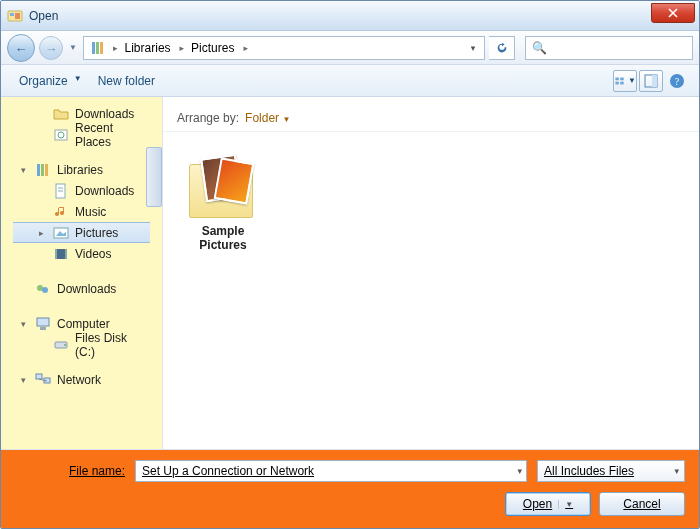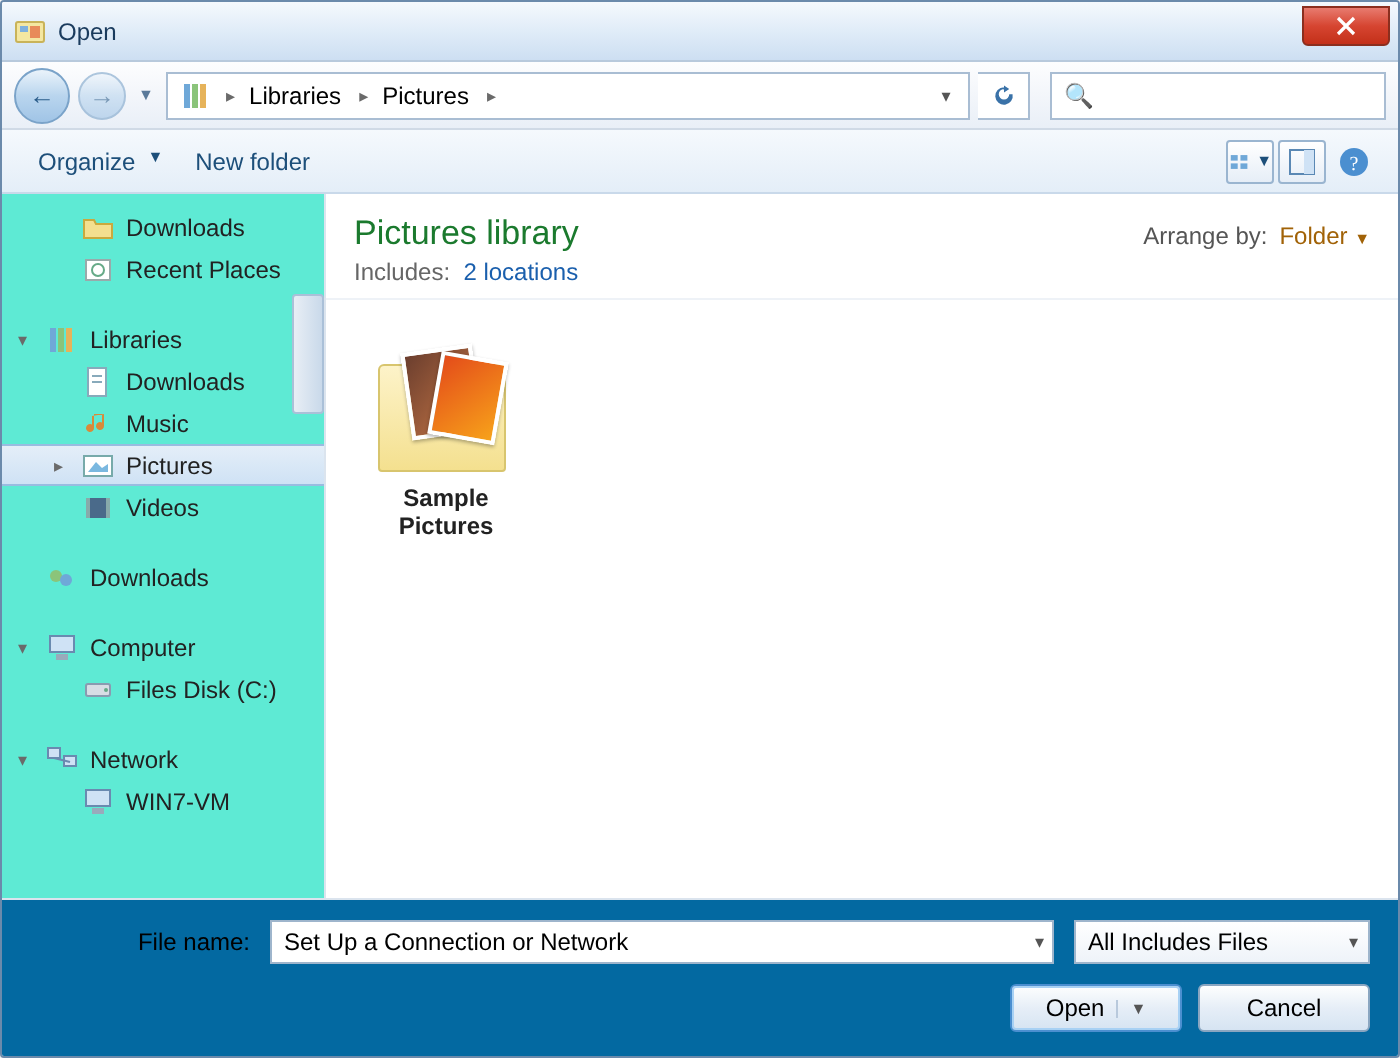--- a/index.html
+++ b/index.html
@@ -26,21 +26,21 @@
 .searchbox input { border: none; outline: none; width: 100%; font-size: 12px; color: #333; font-style: italic; }
 .searchbox input::placeholder { color: #8a8a8a; font-style: italic; }
 .search-icon { color: #5a7aa0; font-size: 12px; margin-right: 4px; }
 .toolbar { height: 32px; background: linear-gradient(to bottom, #f5f9fd, #e4eef8); display: flex; align-items: center; padding: 0 10px; border-bottom: 1px solid #c9d9ea; }
 .toolbar .tb-btn { padding: 4px 8px; display: flex; align-items: flex-start; gap: 4px; cursor: pointer; color: #1d4f7a; font-size: 12px; border-radius: 2px; }
 .toolbar .tb-drop { font-size: 8px; color: #1d4f7a; margin-left: 2px; }
 .toolbar .spacer { flex: 1; }
 .toolbar .tb-icon { width: 24px; height: 22px; display: flex; align-items: center; justify-content: center; border: 1px solid transparent; cursor: pointer; margin-left: 2px; }
 .toolbar .tb-icon.framed { border: 1px solid #9ab5d0; background: linear-gradient(#fff,#e6eef7); border-radius: 2px; }
 .body { flex: 1; display: flex; min-height: 0; }
-.sidebar { width: 162px; background: #5eead4; border-right: 1px solid #dbe4ee; padding: 6px 0; overflow: hidden; position: relative; }
+.sidebar { width: 162px; background: #fef9c3; border-right: 1px solid #dbe4ee; padding: 6px 12px; overflow: hidden; position: relative; }
 .tree { font-size: 12px; color: #222; }
 .tree-group { margin-bottom: 14px; }
 .tree-item { display: flex; align-items: center; height: 21px; padding-left: 22px; cursor: pointer; gap: 6px; position: relative; }
 .tree-item.child { padding-left: 40px; }
 .tree-item.selected { background: linear-gradient(to bottom, #e4eef8, #cfe2f5); border: 1px solid #99bce0; border-left: none; border-right: none; }
 .tree-item .exp { position: absolute; left: 8px; font-size: 9px; color: #6a6a6a; }
 .tree-item.child .exp { left: 26px; }
 .tree-icon { width: 16px; height: 16px; display: inline-flex; align-items: center; justify-content: center; }
 .scroll-thumb { position: absolute; right: 0; top: 50px; width: 16px; height: 60px; background: linear-gradient(to right, #e8eef5, #c9d9ea); border: 1px solid #aac0d8; border-radius: 2px; }
 .main { flex: 1; display: flex; flex-direction: column; background: #fff; }
@@ -50,21 +50,21 @@
 .lib-sub a { color: #1a5fad; text-decoration: none; }
 .arrange { font-size: 12px; color: #555; display: flex; align-items: center; gap: 6px; margin-top: 4px;}
 .arrange .val { color: #a16207; cursor: pointer; }
 .content { flex: 1; padding: 18px 14px; display: flex; align-items: flex-start; }
 .folder-item { width: 92px; text-align: center; cursor: pointer; font-weight: bold; }
 .folder-thumb { width: 80px; height: 68px; margin: 0 auto 6px; position: relative; }
 .folder-back { position: absolute; left: 6px; bottom: 0; width: 64px; height: 54px; background: linear-gradient(to bottom, #fdf3c9, #f4e08f); border-radius: 3px 3px 2px 2px; border: 1px solid #d8c56e; }
 .folder-ph1 { position: absolute; left: 20px; top: 6px; width: 36px; height: 44px; background: linear-gradient(135deg,#6b3e2e,#c97846); border: 2px solid #fff; transform: rotate(-8deg); box-shadow: 0 1px 2px rgba(0,0,0,0.3);}
 .folder-ph2 { position: absolute; left: 34px; top: 10px; width: 34px; height: 42px; background: linear-gradient(135deg,#e44c1a,#f7a21a); border: 2px solid #fff; transform: rotate(10deg); box-shadow: 0 1px 2px rgba(0,0,0,0.3);}
 .folder-label { font-size: 12px; color: #222; }
-.footer { border-top: 1px solid #dbe4ee; padding: 10px 14px 12px; background: #0369a1; }
+.footer { border-top: 1px solid #dbe4ee; padding: 10px 14px 12px; background: #f97316; text-decoration: underline; }
 .row { display: flex; align-items: center; gap: 10px; margin-bottom: 10px; }
 .row label { width: 110px; text-align: right; font-size: 12px; }
 .filename { flex: 1; height: 22px; border: 1px solid #9eb5cc; background: #fff; display: flex; align-items: center; padding: 0 6px; position: relative; }
 .filename input { border: none; outline: none; width: 100%; font-size: 12px; }
 .filename .dd { position: absolute; right: 4px; font-size: 9px; color: #555; cursor: pointer; }
 .filter { width: 148px; height: 22px; border: 1px solid #9eb5cc; background: linear-gradient(#fff,#eef3f9); display: flex; align-items: center; padding: 0 6px; font-size: 12px; cursor: pointer; position: relative; }
 .filter .dd { position: absolute; right: 5px; font-size: 9px; color: #555; }
 .btns { display: flex; justify-content: flex-end; gap: 8px; }
 .btn { width: 86px; height: 24px; border: 1px solid #8aa6c1; border-radius: 3px; background: linear-gradient(to bottom, #fdfefe, #e6eef7 50%, #d6e4f2); font-size: 12px; cursor: pointer; display: flex; align-items: center; justify-content: center; }
 .btn.primary { border: 1px solid #4b8fd0; box-shadow: 0 0 0 1px #a8d1f4 inset; }
@@ -270,43 +270,27 @@
             <span class="exp">▾</span>
             <span class="tree-icon">
                 <svg class="ico" viewBox="0 0 16 16">
                   <rect x="1" y="2" width="6" height="5" fill="#cfe2f5" stroke="#6a8ab0"></rect>
                   <rect x="9" y="6" width="6" height="5" fill="#cfe2f5" stroke="#6a8ab0"></rect>
                   <line x1="4" y1="7" x2="12" y2="9" stroke="#6a8ab0"></line>
                 </svg>
               </span>
             <span>Network</span>
           </div>
-          <div class="tree-item child">
-            <span class="tree-icon">
-                <svg class="ico" viewBox="0 0 16 16">
-                  <rect x="2" y="2" width="12" height="8" fill="#cfe2f5" stroke="#6a8ab0"></rect>
-                  <rect x="5" y="11" width="6" height="3" fill="#9ab"></rect>
-                </svg>
-              </span>
-            <span>WIN7-VM</span>
-          </div>
         </div>
       </div>
       <div class="scroll-thumb"></div>
     </div>
 
     <div class="main">
       <div class="lib-header">
-        <div>
-          <div class="lib-title">Pictures library</div>
-          <div class="lib-sub">
-            <span>Includes:</span>
-            &nbsp;<a href="#">2 locations</a>
-          </div>
-        </div>
         <div class="arrange">
           <span>Arrange by:</span>
           <span class="val">
             <span>Folder</span>
             <span style="font-size:8px">▼</span>
           </span>
         </div>
       </div>
       <div class="content">
         <div class="folder-item">

